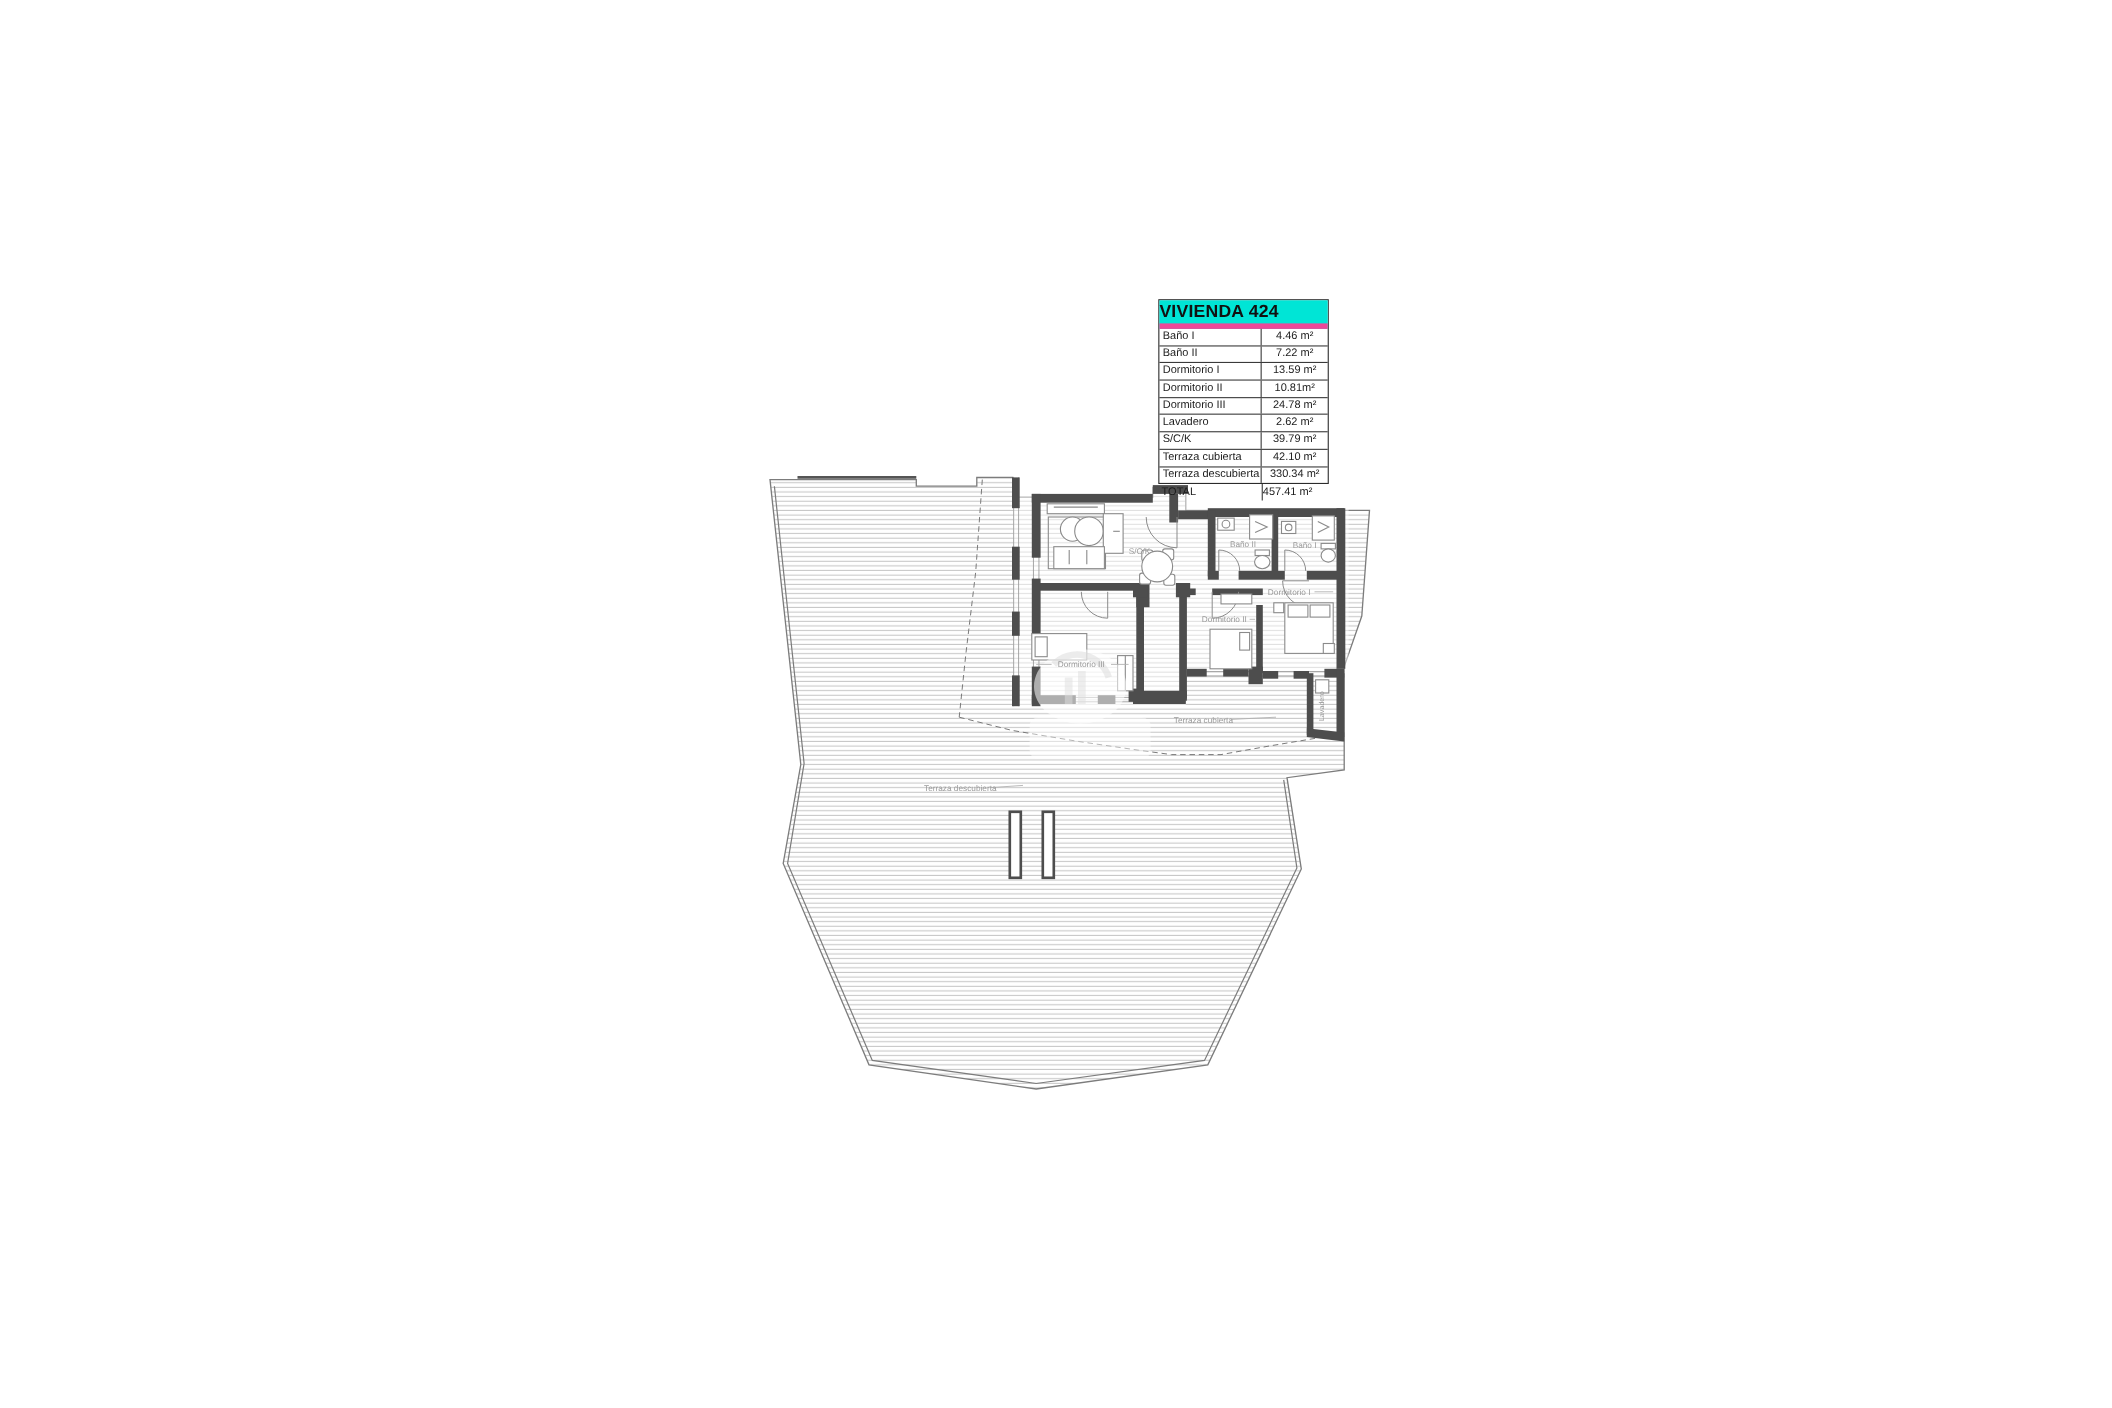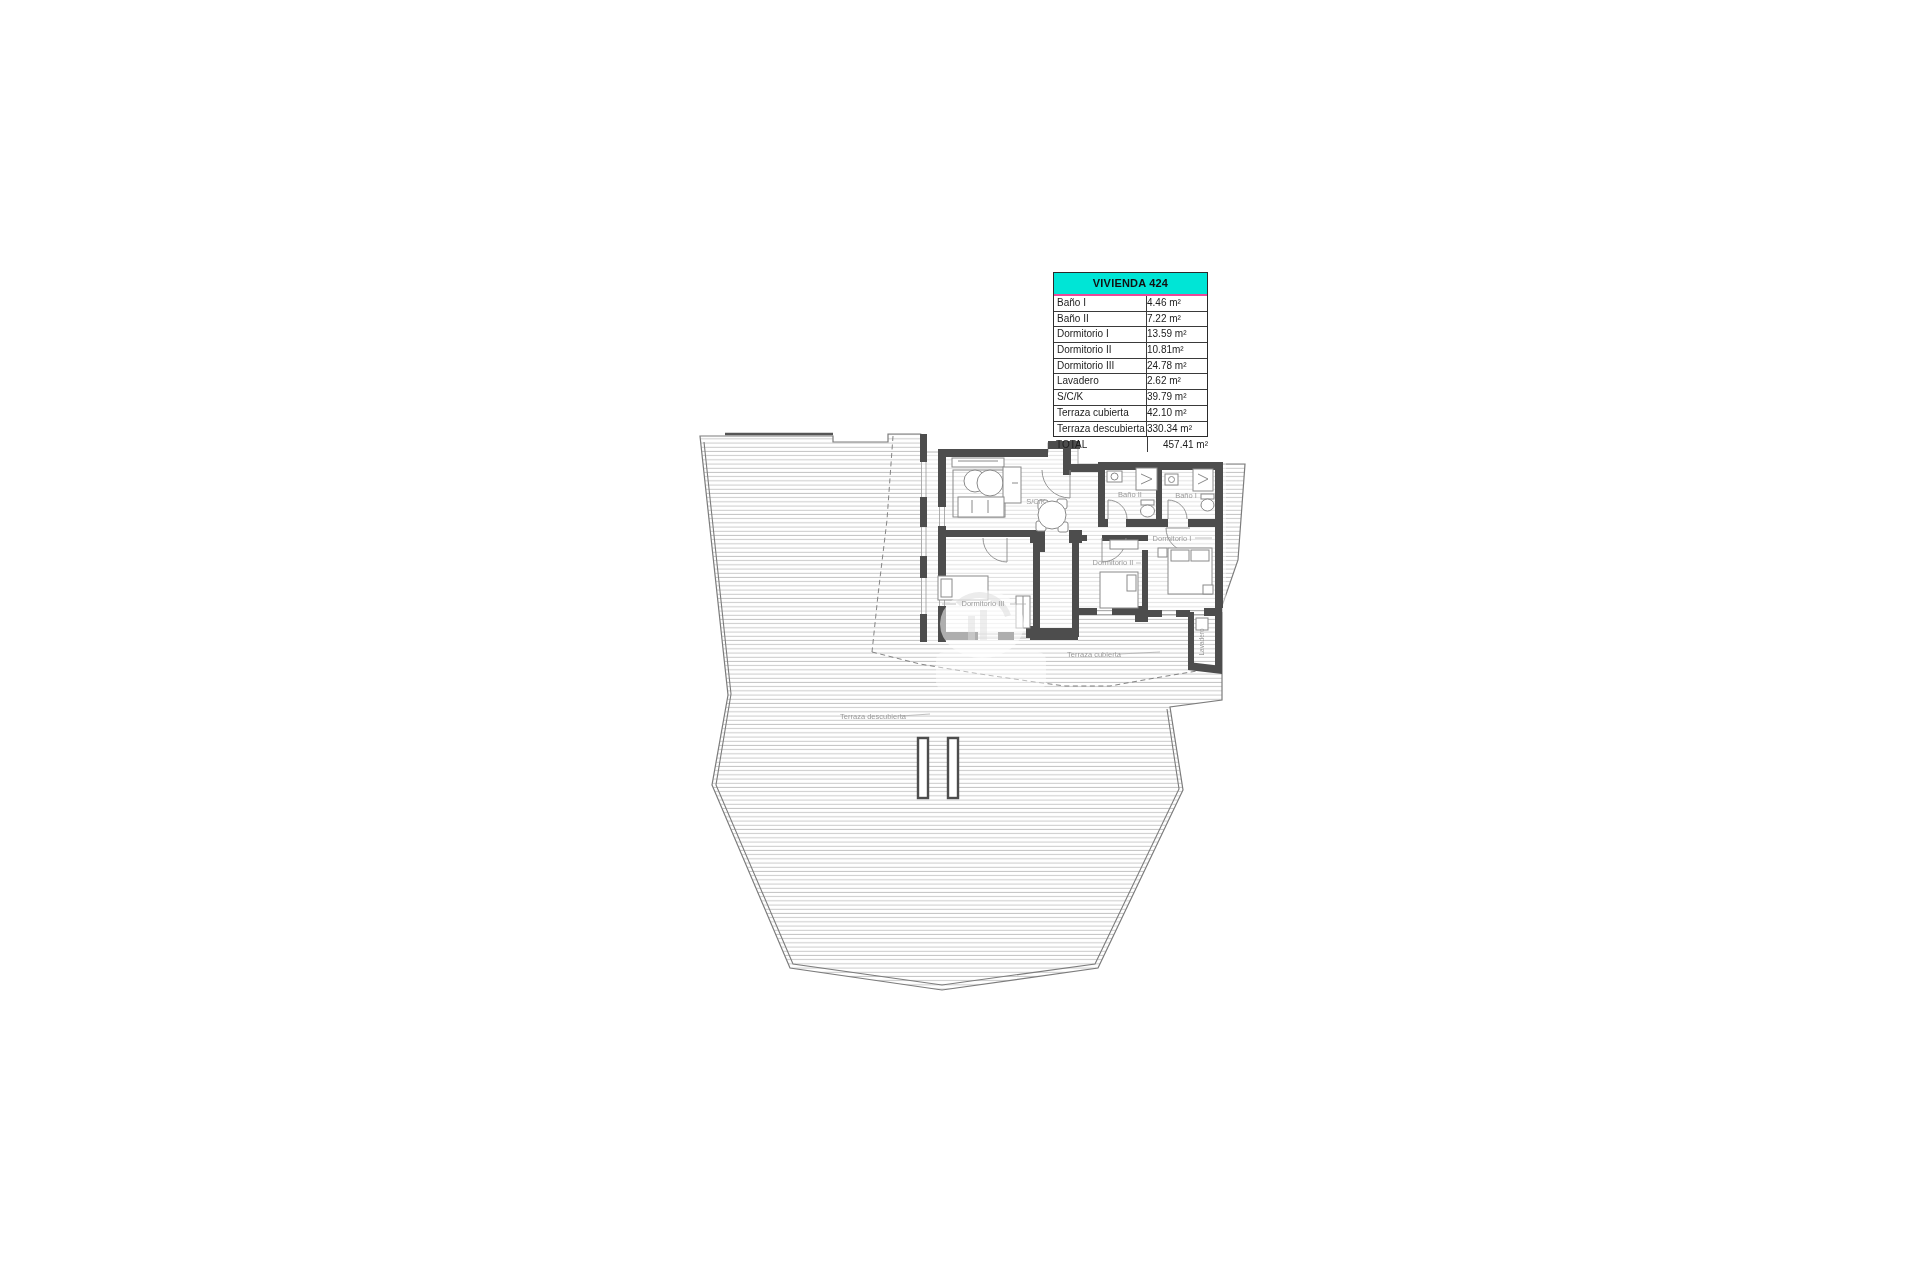--- a/index.html
+++ b/index.html
@@ -1,29 +1,29 @@
 <!DOCTYPE html>
 <html><head>
 <meta charset="utf-8">
 <style>
   html,body{margin:0;padding:0;background:#fff;}
   #canvas{position:relative;width:1920px;height:1280px;background:#ffffff;overflow:hidden;
           font-family:"Liberation Sans", sans-serif;}
   
   #legend{position:absolute;left:1053px;top:272px;width:155px;font-size:10px;color:#1c1c1c;}
   #legend .box{border:1px solid #2b2b2b;}
-  #legend .hdr{height:21px;line-height:21px;text-align:center;font-weight:bold;font-size:11px;
-               border-bottom:2px solid #ec4899;letter-spacing:.2px;color:#111;}
+  #legend .hdr{height:21px;line-height:21px;font-weight:bold;font-size:16px;
+               border-bottom:5px solid #ec4899;letter-spacing:.2px;color:#111;}
   #legend .row{display:flex;height:14.7px;line-height:14.7px;border-bottom:1px solid #3a3a3a;}
   #legend .row:last-child{border-bottom:none;}
   #legend .lbl{flex:1;padding-left:3px;white-space:nowrap;overflow:hidden;}
-  #legend .val{width:60px;border-left:1px solid #3a3a3a;}
+  #legend .val{width:60px;text-align:center;border-left:1px solid #3a3a3a;}
   #legend .total{display:flex;height:15px;line-height:15px;gap:16px;}
   #legend .total .lbl{flex:1;padding-left:3px;}
-  #legend .total .val{width:60px;text-align:right;}
+  #legend .total .val{width:60px;text-align:left;}
   svg text{font-family:"Liberation Sans", sans-serif;}
 </style>
 </head>
 <body>
 
 <div id="canvas">
 
   
   <div id="legend">
     <div class="box">

